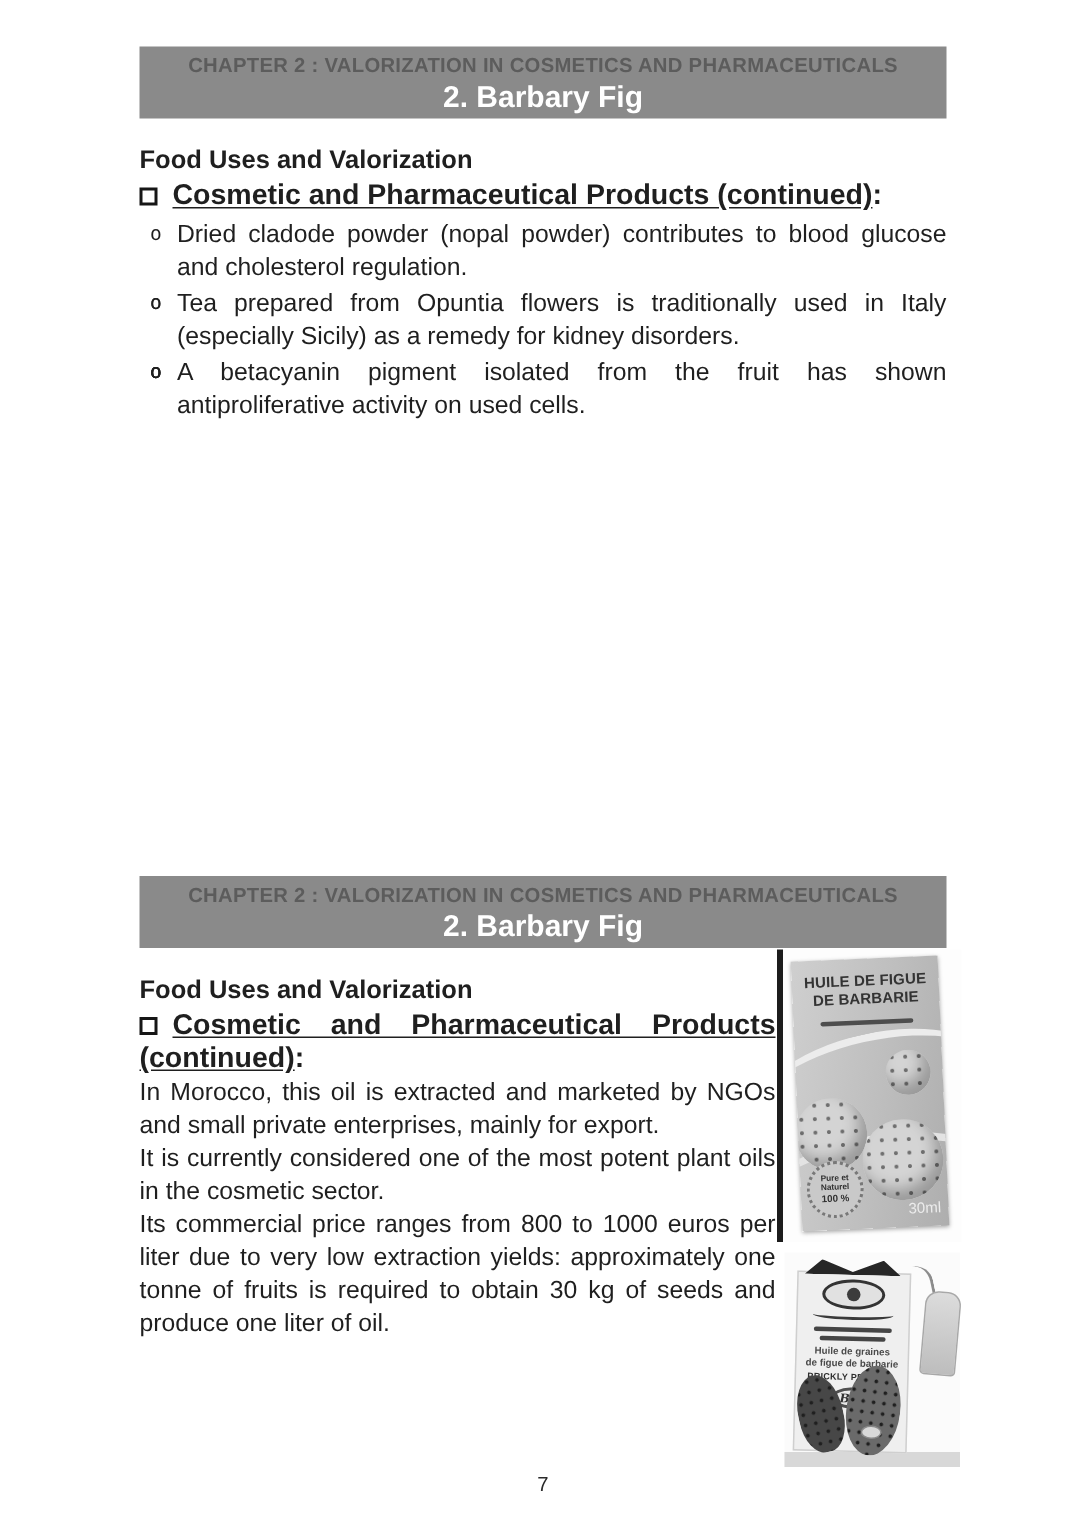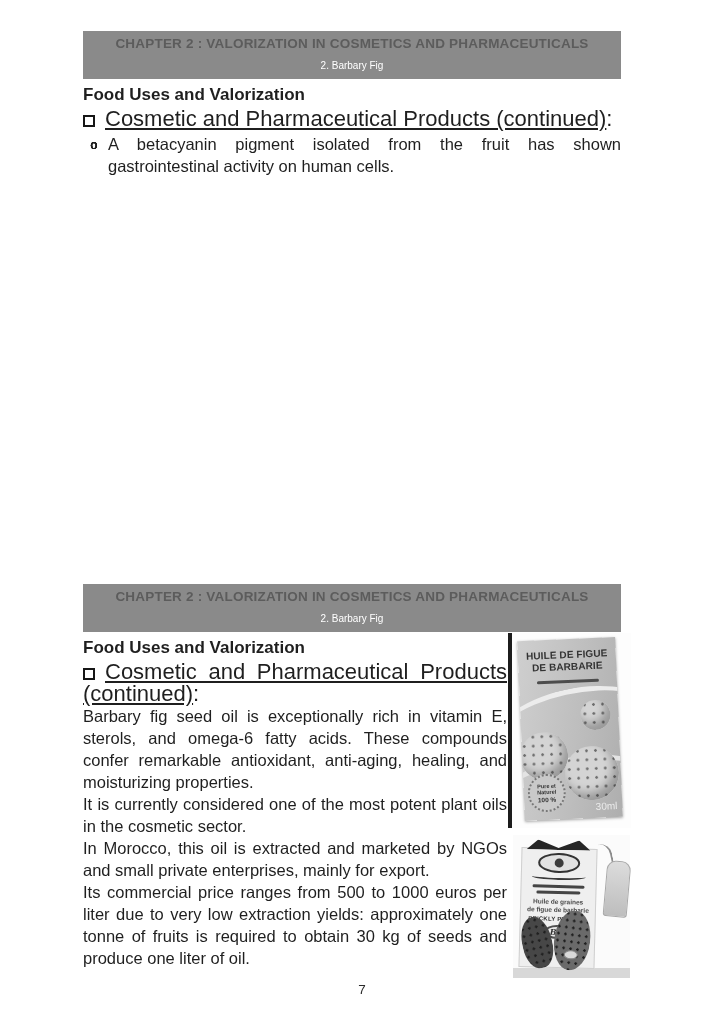--- a/index.html
+++ b/index.html
@@ -5,56 +5,56 @@
   * { box-sizing: border-box; }
   html, body { margin: 0; padding: 0; }
   body {
     width: 724px; height: 1024px;
     background: #ffffff;
     font-family: "Liberation Sans", sans-serif;
     color: #1f1f1f;
     position: relative;
     overflow: hidden;
   }
-  .slide { position: absolute; left: 83px; width: 538px; }
+  .slide { position: absolute; left: 93px; width: 538px; }
   #slide1 { top: 31px; }
   #slide2 { top: 584px; }
 
   
   .header-bar {
     background: #8a8a8a;
     text-align: center;
     padding: 5px 4px 6px 4px;
   }
   .header-chapter {
     color: #5c5c5c;
     font-weight: bold;
     font-size: 13.5px;
     letter-spacing: 0.2px;
     line-height: 15px;
   }
   .header-subtitle {
     color: #ffffff;
-    font-weight: normal;
-    font-size: 10px;
+    font-weight: bold;
+    font-size: 20px;
     line-height: 15px;
     margin-top: 7px;
   }
 
   .section-title {
-    margin-top: 5px;
+    margin-top: 17px;
     font-size: 17px;
     font-weight: bold;
     line-height: 21px;
   }
 
   .check-heading {
     margin-top: 3px;
-    font-size: 22px;
-    font-weight: normal;
+    font-size: 19px;
+    font-weight: bold;
     line-height: 22px;
     text-align: justify;
   }
   .checkbox {
     display: inline-block;
     width: 12px; height: 12px;
     border: 2px solid #161616;
     margin-right: 10px;
     vertical-align: -1px;
     background: #fff;
@@ -200,59 +200,58 @@
   </div>
 
   <div class="section-title">Food Uses and Valorization</div>
 
   <div class="check-heading">
     <span class="checkbox"></span><u>Cosmetic and Pharmaceutical Products (continued)</u><span>:</span>
   </div>
 
   <div class="bullets">
     <div class="bullet">
-      <span class="bullet-marker">o</span>
-    </div>
-    <div class="bullet">
-      <span class="bullet-marker">o</span>
-    </div>
-    <div class="bullet">
-      <span class="bullet-marker">o</span>
-    </div>
-    <div class="bullet">
-      <span class="bullet-marker">o</span>
-    </div>
-    <div class="bullet">
-      <span class="bullet-marker">o</span>
-    </div>
-    <div class="bullet">
-      <span class="bullet-marker">o</span>
-    </div>
-    <div class="bullet">
-      <span class="bullet-marker">o</span><span>A betacyanin pigment isolated from the fruit has shown gastrointestinal activity on human cells.</span>
+      <span class="bullet-marker">o</span><span>Dried cladode powder (nopal powder) contributes to blood glucose and cholesterol regulation.</span>
+    </div>
+    <div class="bullet">
+      <span class="bullet-marker">o</span>
+    </div>
+    <div class="bullet">
+      <span class="bullet-marker">o</span><span>Tea prepared from Opuntia flowers is traditionally used in Italy (especially Sicily) as a remedy for kidney disorders.</span>
+    </div>
+    <div class="bullet">
+      <span class="bullet-marker">o</span>
+    </div>
+    <div class="bullet">
+      <span class="bullet-marker">o</span>
+    </div>
+    <div class="bullet">
+      <span class="bullet-marker">o</span>
+    </div>
+    <div class="bullet">
+      <span class="bullet-marker">o</span><span>A betacyanin pigment isolated from the fruit has shown antiproliferative activity on used cells.</span>
     </div>
   </div>
 </div>
 
 <div class="slide" id="slide2">
   <div class="header-bar">
     <div class="header-chapter">CHAPTER 2 : VALORIZATION IN COSMETICS AND PHARMACEUTICALS</div>
     <div class="header-subtitle">2. Barbary Fig</div>
   </div>
 
   <div class="section-title">Food Uses and Valorization</div>
 
   <div class="text-col">
     <div class="check-heading">
       <span class="checkbox"></span><u>Cosmetic and Pharmaceutical Products (continued)</u><span>:</span>
     </div>
-    <p class="para">Barbary fig seed oil is exceptionally rich in vitamin E, sterols, and omega-6 fatty acids. These compounds confer remarkable antioxidant, anti-aging, healing, and moisturizing properties.</p>
+    <p class="para">In Morocco, this oil is extracted and marketed by NGOs and small private enterprises, mainly for export.</p>
     <p class="para">It is currently considered one of the most potent plant oils in the cosmetic sector.</p>
-    <p class="para">In Morocco, this oil is extracted and marketed by NGOs and small private enterprises, mainly for export.</p>
-    <p class="para">Its commercial price ranges from 500 to 1000 euros per liter due to very low extraction yields: approximately one tonne of fruits is required to obtain 30 kg of seeds and produce one liter of oil.</p>
+    <p class="para">Its commercial price ranges from 800 to 1000 euros per liter due to very low extraction yields: approximately one tonne of fruits is required to obtain 30 kg of seeds and produce one liter of oil.</p>
   </div>
 
   <div class="photo" id="photo-top">
     <div class="photo-strip"></div>
     <div class="box1">
       <div class="box1-title">
         <div>HUILE DE FIGUE</div>
         <div>DE BARBARIE</div>
       </div>
       <div class="ar-line ar1"></div>

